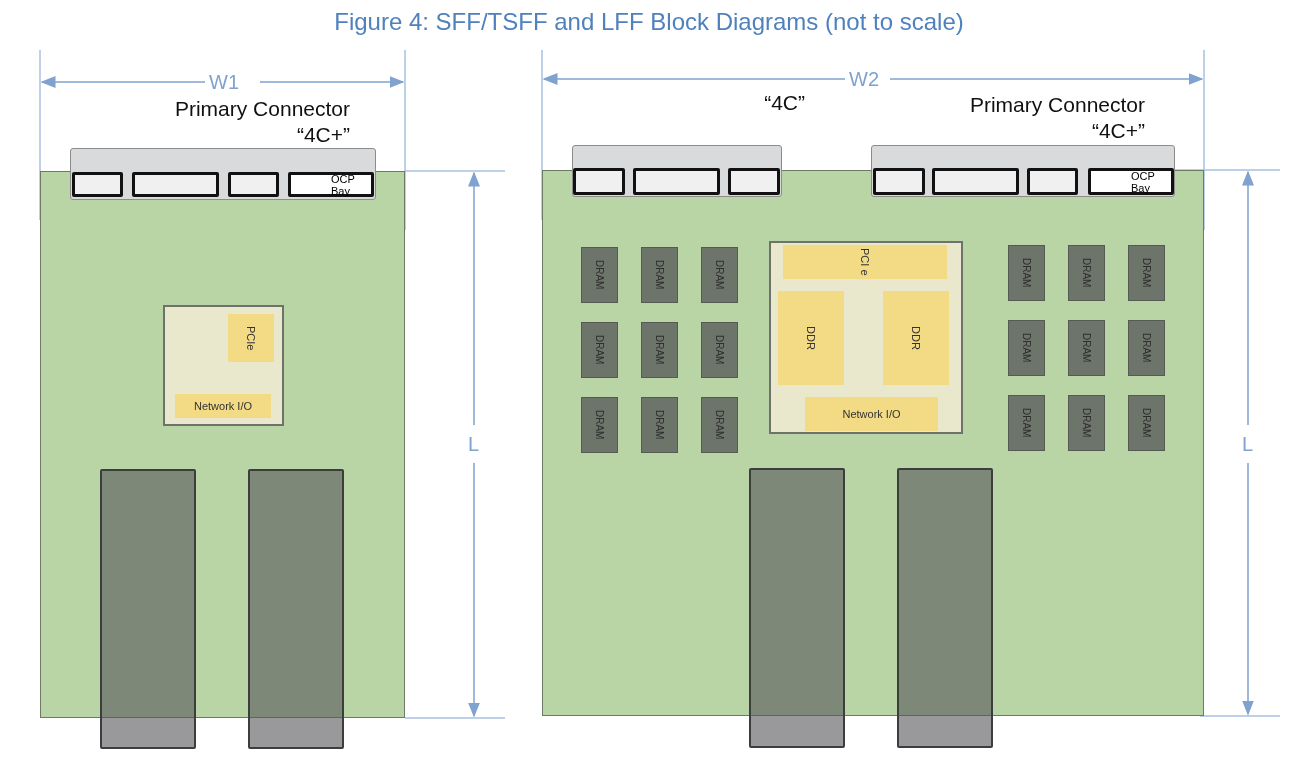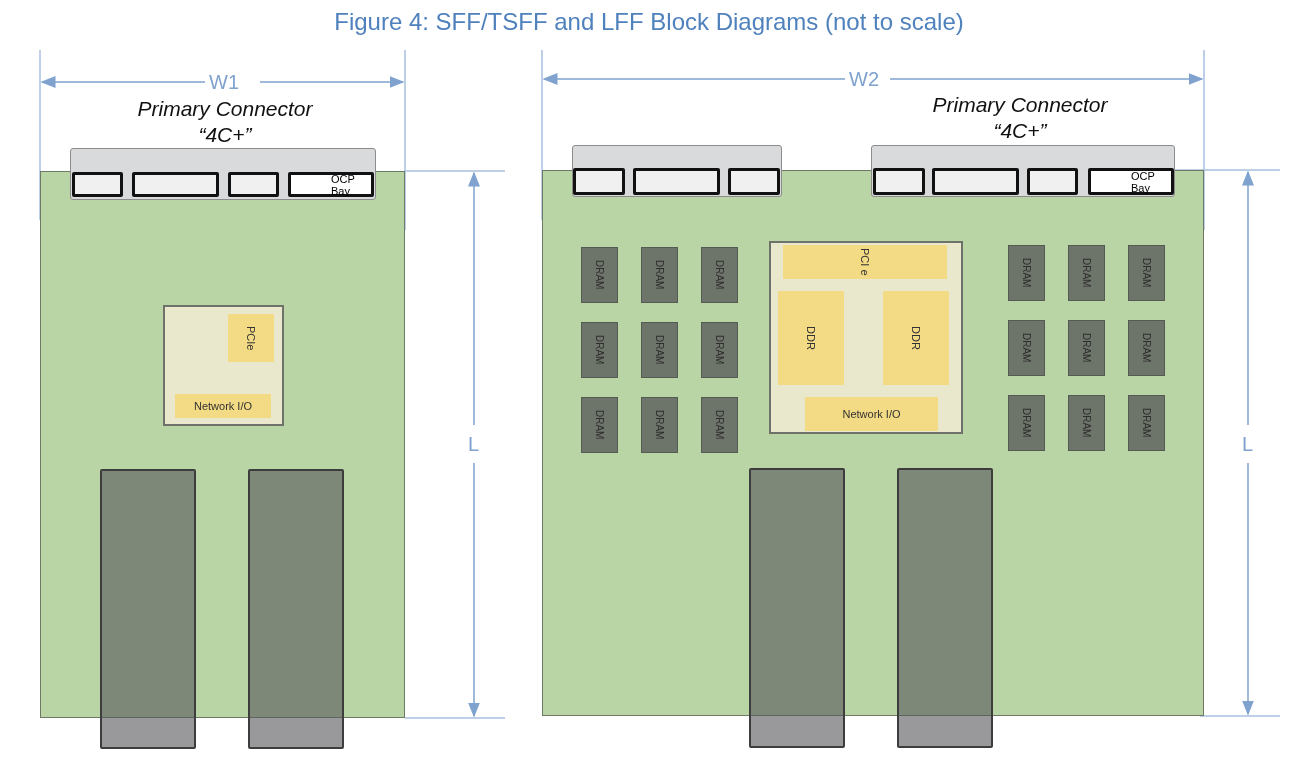--- a/index.html
+++ b/index.html
@@ -1,20 +1,20 @@
 <!DOCTYPE html>
 <html><head>
 <meta charset="utf-8">
 <style>
   html, body { margin:0; padding:0; background:#ffffff; }
   body { width:1298px; height:768px; position:relative; overflow:hidden; font-family:"Liberation Sans", sans-serif; }
   .abs { position:absolute; }
   .title { left:0; top:8px; width:1298px; text-align:center; color:#4f81bd; font-size:24px; font-family:"Liberation Sans", sans-serif; }
   .board { background:#b9d5a6; border:1px solid #6d7a65; box-sizing:border-box; }
-  .label { color:#111; font-size:21px; text-align:center; line-height:26px;font-style:italic; }
+  .label { color:#111; font-size:21px; text-align:right; line-height:26px; }
   .conn-bar { background:#d9dadb; border:1px solid #8c8c8c; border-radius:3px; box-sizing:border-box; }
   .slot { background:#f0f0f1; border:3px solid #111; border-radius:2px; box-sizing:border-box; font-size:11px; color:#000; display:flex; align-items:center; justify-content:center;padding-left:40px; }
   .slot.ocp { background:#ffffff; }
   .chip { background:#eae8cc; border:2px solid #6f726a; box-sizing:border-box; }
   .blk { background:#f3da85; box-sizing:border-box; font-size:11px; color:#333; display:flex; align-items:center; justify-content:center; }
   .vtxt { writing-mode:vertical-rl; }
   .dram { background:#6d7469; border:1px solid #555a52; box-sizing:border-box; color:#2e2e2e; font-size:10px; display:flex; align-items:center; justify-content:center; }
   .heatsink { background:rgba(85,85,90,0.6); border:2px solid #3d3d3d; border-radius:2px; box-sizing:border-box; }
   .dimtxt { color:#7fa2cf; font-size:20px; background:#fff; padding:0 2px; line-height:20px; }
   svg.dims { position:absolute; left:0; top:0; }
@@ -74,20 +74,21 @@
   <span class="vtxt">PCIe</span>
 </div>
 <div class="abs blk" style="left:175px;top:394px;width:96px;height:24px;">Network I/O</div>
 
 <div class="abs heatsink" style="left:100px;top:469px;width:96px;height:280px;"></div>
 <div class="abs heatsink" style="left:248px;top:469px;width:96px;height:280px;"></div>
 
 <div class="abs board" style="left:542px;top:170px;width:662px;height:546px;"></div>
 
 <div class="abs label" style="left:555px;top:90px;width:250px;">
+  <div>“4C”</div>
 </div>
 <div class="abs conn-bar" style="left:572px;top:145px;width:210px;height:52px;"></div>
 <div class="abs slot" style="left:573px;top:168px;width:52px;height:27px;"></div>
 <div class="abs slot" style="left:633px;top:168px;width:87px;height:27px;"></div>
 <div class="abs slot" style="left:728px;top:168px;width:52px;height:27px;"></div>
 
 <div class="abs label" style="left:895px;top:92px;width:250px;">
   <div>Primary Connector</div>
   <div>“4C+”</div>
 </div>

